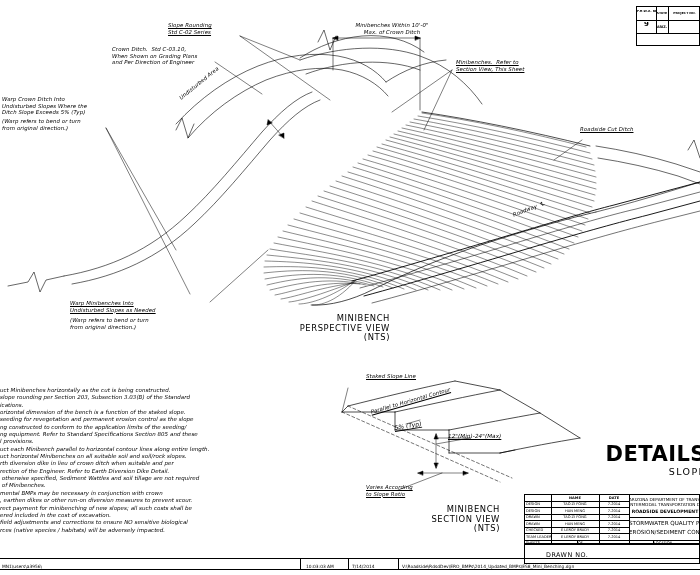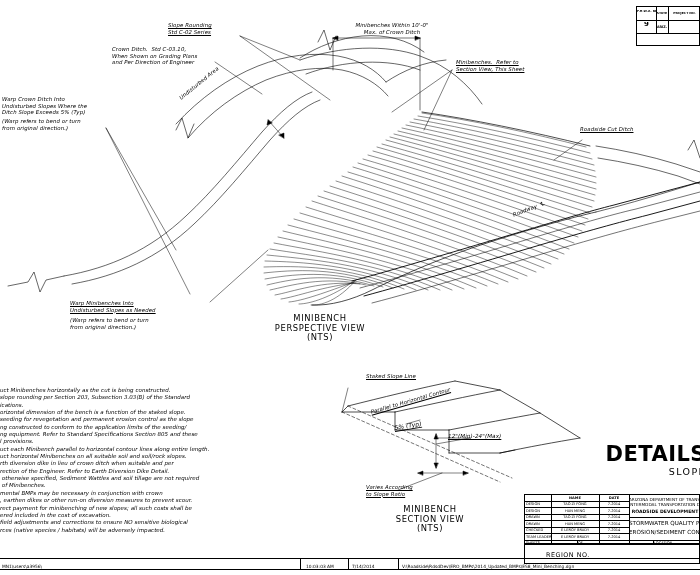--- a/index.html
+++ b/index.html
@@ -4,21 +4,21 @@
 <style>
   html,body{margin:0;padding:0;background:#fff;}
   body{width:700px;height:575px;position:relative;overflow:hidden;
        font-family:"DejaVu Sans","Liberation Sans",sans-serif;color:#000;}
   #sheet{position:absolute;inset:0;width:700px;height:575px;}
   svg#art{position:absolute;left:0;top:0;width:700px;height:575px;}
 
   .txt{position:absolute;font-style:italic;font-size:5.4px;line-height:6.6px;
        letter-spacing:.1px;white-space:pre;color:#000;}
   .txt.u{text-decoration:underline;}
-  .vtitle{position:absolute;font-size:8.4px;line-height:9.6px;text-align:center;
+  .vtitle{position:absolute;font-size:8.4px;line-height:9.6px;text-align:right;
           letter-spacing:.6px;white-space:pre;font-weight:400;}
   .notes{position:absolute;font-style:italic;font-size:5.5px;line-height:7.35px;
          white-space:pre;letter-spacing:.05px;}
 
   
   #bigtitle{position:absolute;right:-6px;top:443px;text-align:right;}
   #bigtitle .d1{font-size:21px;font-weight:bold;letter-spacing:.5px;line-height:22px;}
   #bigtitle .d2{font-size:9.5px;letter-spacing:1.4px;line-height:11px;margin-top:1px;}
 
   
@@ -361,21 +361,21 @@
   <div class="cell" style="left:129px;top:45.6px;width:45px;">LOCATION</div>
 
   <div class="agency" style="position:absolute;left:104px;top:1.5px;width:72px;">ARIZONA DEPARTMENT OF TRANSPORTATION</div>
   <div class="agency" style="position:absolute;left:104px;top:7px;width:72px;">INTERMODAL TRANSPORTATION DIVISION</div>
   <div class="agency bold" style="position:absolute;left:104px;top:13.5px;width:72px;">ROADSIDE DEVELOPMENT</div>
   <div class="prog" style="position:absolute;left:104px;top:25px;width:72px;">STORMWATER QUALITY PROGRAM</div>
   <div class="prog" style="position:absolute;left:104px;top:34px;width:72px;">EROSION/SEDIMENT CONTROL</div>
 </div>
 
 <div id="tracsbox"></div>
-<div id="tracs">REGION NO.</div>
+<div id="tracs">DRAWN NO.</div>
 
 <div id="footer">
   <div class="rule" style="top:0;"></div>
   <div class="rule" style="top:11px;"></div>
   <div class="tick" style="left:300px;top:0;height:11px;"></div>
   <div class="tick" style="left:348px;top:0;height:11px;"></div>
   <div class="tick" style="left:398px;top:0;height:11px;"></div>
   <div class="f" style="left:2px;">MN1\users\a3956\</div>
   <div class="f" style="left:306px;">10:03:03 AM</div>
   <div class="f" style="left:352px;">7/14/2014</div>

